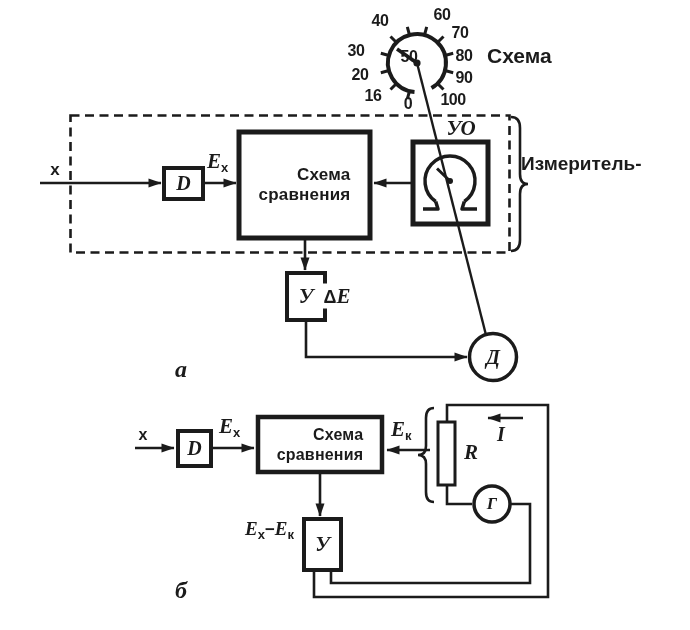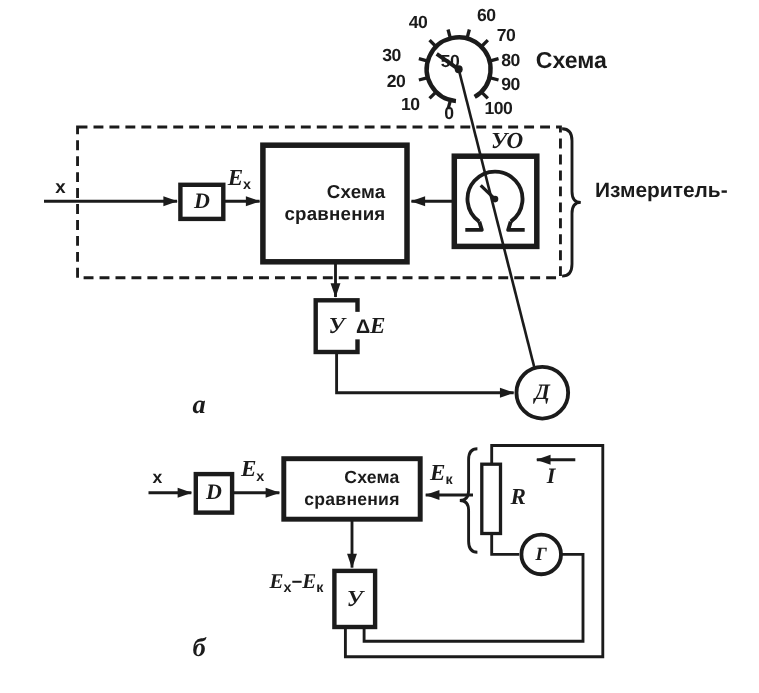--- a/index.html
+++ b/index.html
@@ -98,21 +98,21 @@
       <circle cx="417" cy="63" r="3.6" fill="#1b1b1b" stroke="none"></circle>
     </g>
 
     <line x1="417" y1="63" x2="486" y2="335" stroke="#1b1b1b" stroke-width="2.4"></line>
 
     <path d="M511,117 Q520,117 520,128 L520,174 Q520,184 528,184 Q520,184 520,194 L520,240 Q520,251 511,251" fill="none" stroke="#1b1b1b" stroke-width="2.6"></path>
     <path d="M434,408 Q426,408 426,418 L426,446 Q426,455 418,455 Q426,455 426,464 L426,492 Q426,502 434,502" fill="none" stroke="#1b1b1b" stroke-width="2.6"></path>
   </svg>
 
   <span class="lbl num" style="left:408px; top:104px;">0</span>
-  <span class="lbl num" style="left:373px; top:96px;">10</span>
+  <span class="lbl num" style="left:373px; top:96px;">16</span>
   <span class="lbl num" style="left:360px; top:75px;">20</span>
   <span class="lbl num" style="left:356px; top:51px;">30</span>
   <span class="lbl num" style="left:380px; top:21px;">40</span>
   <span class="lbl num" style="left:409px; top:14px;margin-top:43px;">50</span>
   <span class="lbl num" style="left:442px; top:15px;">60</span>
   <span class="lbl num" style="left:460px; top:33px;">70</span>
   <span class="lbl num" style="left:464px; top:56px;">80</span>
   <span class="lbl num" style="left:464px; top:78px;">90</span>
   <span class="lbl num" style="left:453px; top:100px;">100</span>
   <span class="lbl vctr sans-b" style="left:487px; top:56px; font-size:21px;">Схема</span>
@@ -137,21 +137,21 @@
   <span class="lbl ctr whitebg" style="left:337px; top:257px;"><span class="delta">Δ</span><span class="var">E</span></span>
 
   <div class="blktxt" style="left:287px; top:273px; width:38px; height:47px;">
     <span class="var" style="font-size:21px;">У</span>
   </div>
 
   <div class="blktxt" style="left:469.5px; top:333.5px; width:47px; height:47px;">
     <span class="var" style="font-size:20px;">Д</span>
   </div>
 
-  <div class="lbl bracelbl" style="left:521px; top:160px;margin-left:20px;">
+  <div class="lbl bracelbl" style="left:521px; top:150px;">
     <span style="display:block;">Измеритель-</span>
   </div>
 
   <span class="lbl ctr caption" style="left:181px; top:369px;">а</span>
 
   <span class="lbl ctr sans-b" style="left:143px; top:435px; font-size:16px;">x</span>
 
   <div class="blktxt" style="left:178px; top:431px; width:33px; height:35px;">
     <span class="var" style="font-size:20px;">D</span>
   </div>

